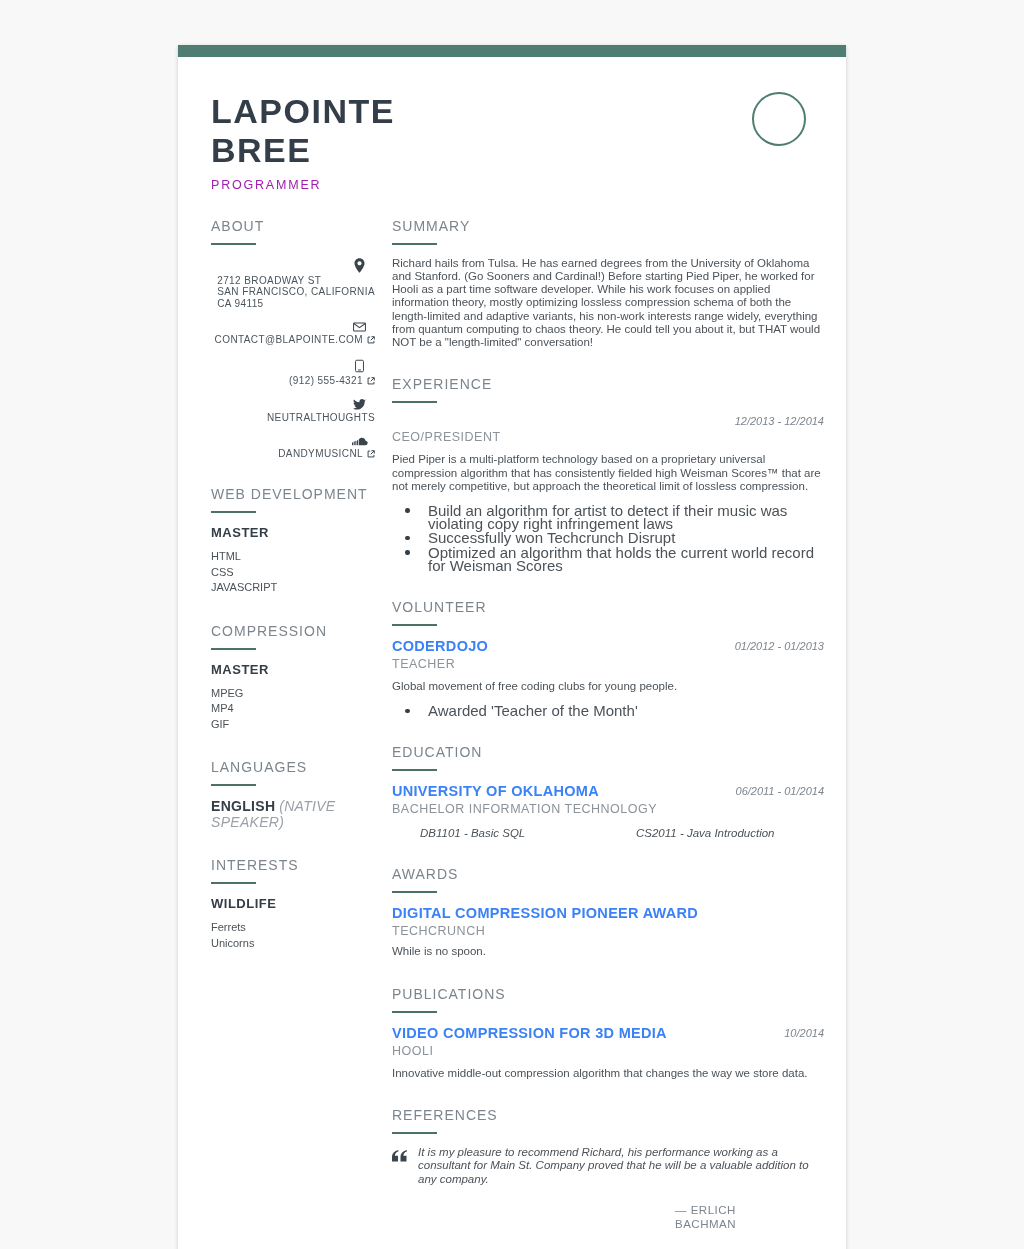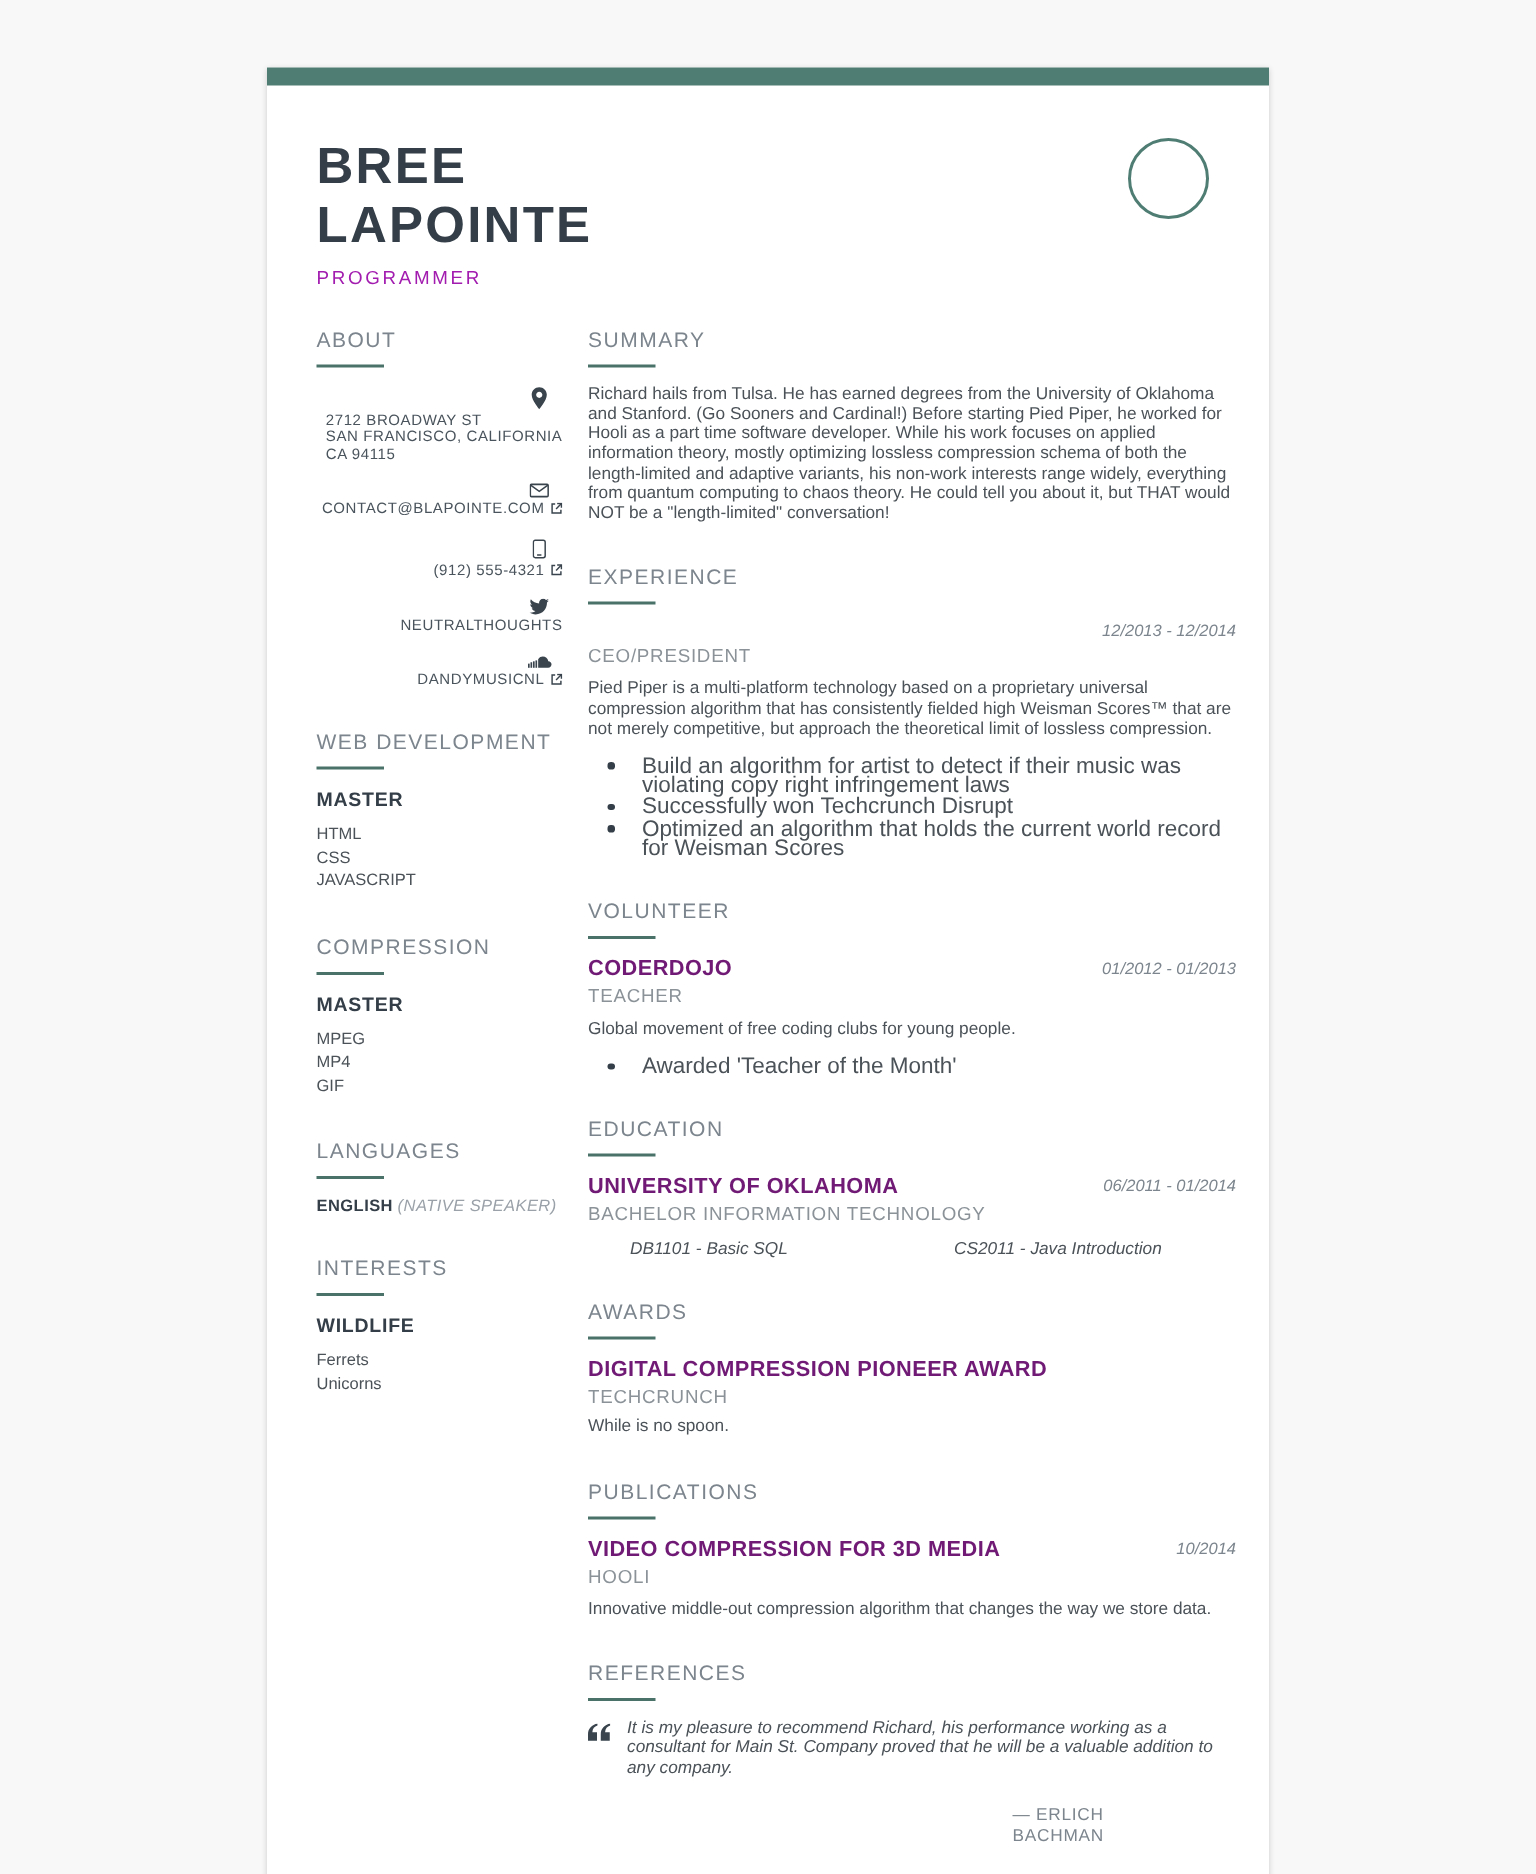--- a/index.html
+++ b/index.html
@@ -39,28 +39,28 @@
   .section { margin-bottom:27px; }
   .sec-body { margin-top:12px; }
 
   
   .contact-row { display:flex; align-items:flex-end; margin-bottom:12px;flex-direction:column; }
   .contact-icon { width:14px; flex:none; margin-right:9px; padding-top:1px; text-align:center; }
   .contact-icon svg { display:block; margin:0 auto; }
   .contact-text { font-size:10px; color:#4a545c; letter-spacing:.4px; line-height:11.5px; padding-top:2px; }
   .level { font-size:13px; font-weight:bold; color:#343e48; letter-spacing:.5px; margin-bottom:9px; }
   .skill-item { font-size:11px; color:#4b5258; line-height:15.5px; }
-  .lang-line { font-size:11px; }
+  .lang-line { font-size:14px; }
   .lang-name { font-weight:bold; color:#343e48; letter-spacing:.3px; }
   .lang-note { font-style:italic; color:#9aa1a8; letter-spacing:.3px; }
 
   
   .body-text { font-size:11.5px; line-height:13.2px; color:#4b5258; }
   .entry-toprow { display:flex; justify-content:space-between; align-items:center; }
-  .entry-title { font-size:14.5px; font-weight:bold; color:#701a75; letter-spacing:.3px; }
+  .entry-title { font-size:14.5px; font-weight:bold; color:#3b82f6; letter-spacing:.3px; }
   .entry-date { font-size:11px; font-style:italic; color:#7c858d; white-space:nowrap; margin-left:12px; }
   .entry-sub { font-size:12.5px; color:#8b9399; letter-spacing:.5px; margin-top:3px; }
   .entry-desc { margin-top:9px; }
   ul.bullets { list-style:none; margin-top:11px; }
   ul.bullets li {
     position:relative; padding-left:36px;
     font-size:15px; line-height:13.2px; color:#4b5258; margin-bottom:1px;
   }
   ul.bullets li::before {
     content:""; position:absolute; left:13px; top:4.5px;
@@ -81,22 +81,22 @@
   .ext-link { margin-left:4px; vertical-align:-1px; }
 </style>
 </head>
 <body>
 
 <div class="page">
   <div class="topbar"></div>
 
   <div class="header">
     <div class="name">
+      <div>LAPOINTE</div>
       <div>BREE</div>
-      <div>LAPOINTE</div>
     </div>
     <div class="job-title">PROGRAMMER</div>
     <div class="avatar"></div>
   </div>
 
   <div class="columns">
 
     <aside class="sidebar">
 
       <div class="section">

